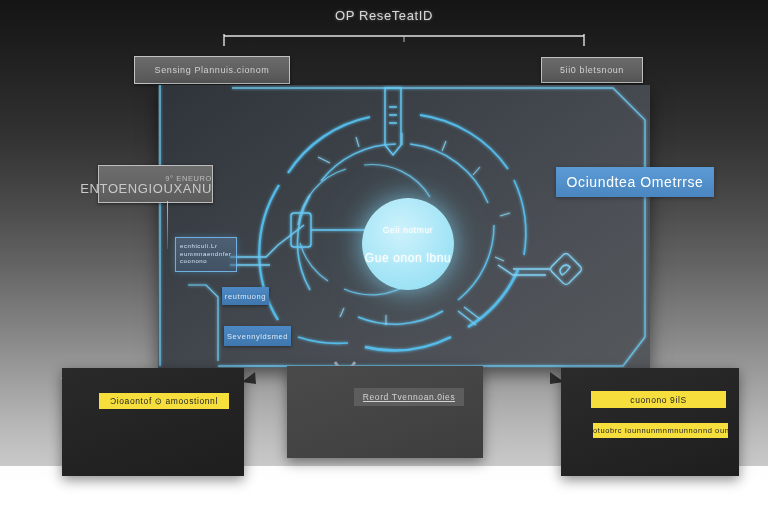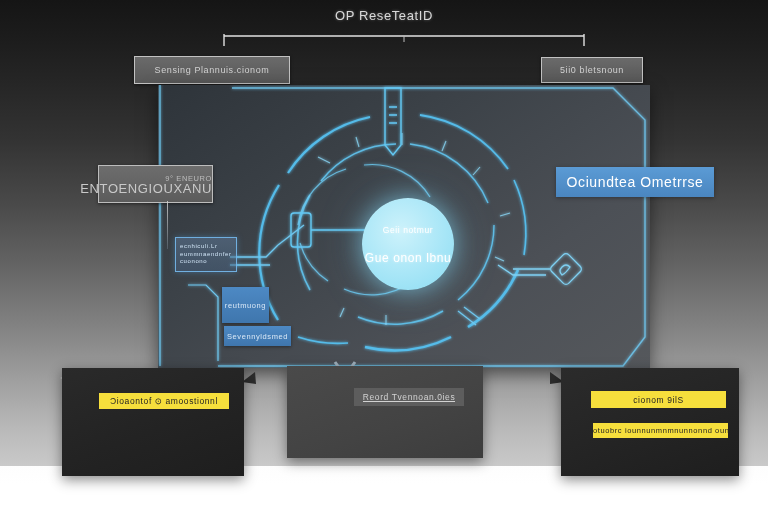--- a/index.html
+++ b/index.html
@@ -105,21 +105,21 @@
   #term-block div{font-size:6px;line-height:7.6px;color:#cfe3f5;}
 
   
   .chip{
     position:absolute;
     background:linear-gradient(180deg,#4d89c4 0%, #3f76ad 100%);
     display:flex;align-items:center;justify-content:center;
     color:#d9e8f7;font-size:7.5px;
     box-shadow:0 1px 3px rgba(0,0,0,.4);
   }
-  #chip-1{left:222px;top:287px;width:47px;height:36px;}
+  #chip-1{left:222px;top:287px;width:47px;height:18px;}
   #chip-2{left:224px;top:326px;width:67px;height:20px;}
 
   
   #hub{
     position:absolute;left:362px;top:198px;width:92px;height:92px;
     border-radius:50%;
     background:radial-gradient(circle at 42% 36%, #cdf2fb 0%, #a8e6f7 55%, #8bdcf2 100%);
     box-shadow:0 0 22px rgba(140,225,255,.55), 0 0 46px rgba(110,200,240,.28);
     display:flex;flex-direction:column;align-items:center;justify-content:center;gap:16px;
   }
@@ -322,20 +322,20 @@
   </div>
 
   <div class="card" id="card-center">
     <div class="banner-grey" id="banner-c1">
       <span class="bt">Reord  Tvennoan.0ies</span>
     </div>
   </div>
 
   <div class="card" id="card-right">
     <div class="banner-yellow" id="banner-r1">
-      <span class="bt">cionom  9ilS</span>
+      <span class="bt">cuonono  9ilS</span>
     </div>
     <div class="banner-yellow" id="banner-r2">
       <span class="bt">otuobrc iounnunmnmnunnonnd ounofs</span>
     </div>
   </div>
 
 </div>
 
 </body></html>

